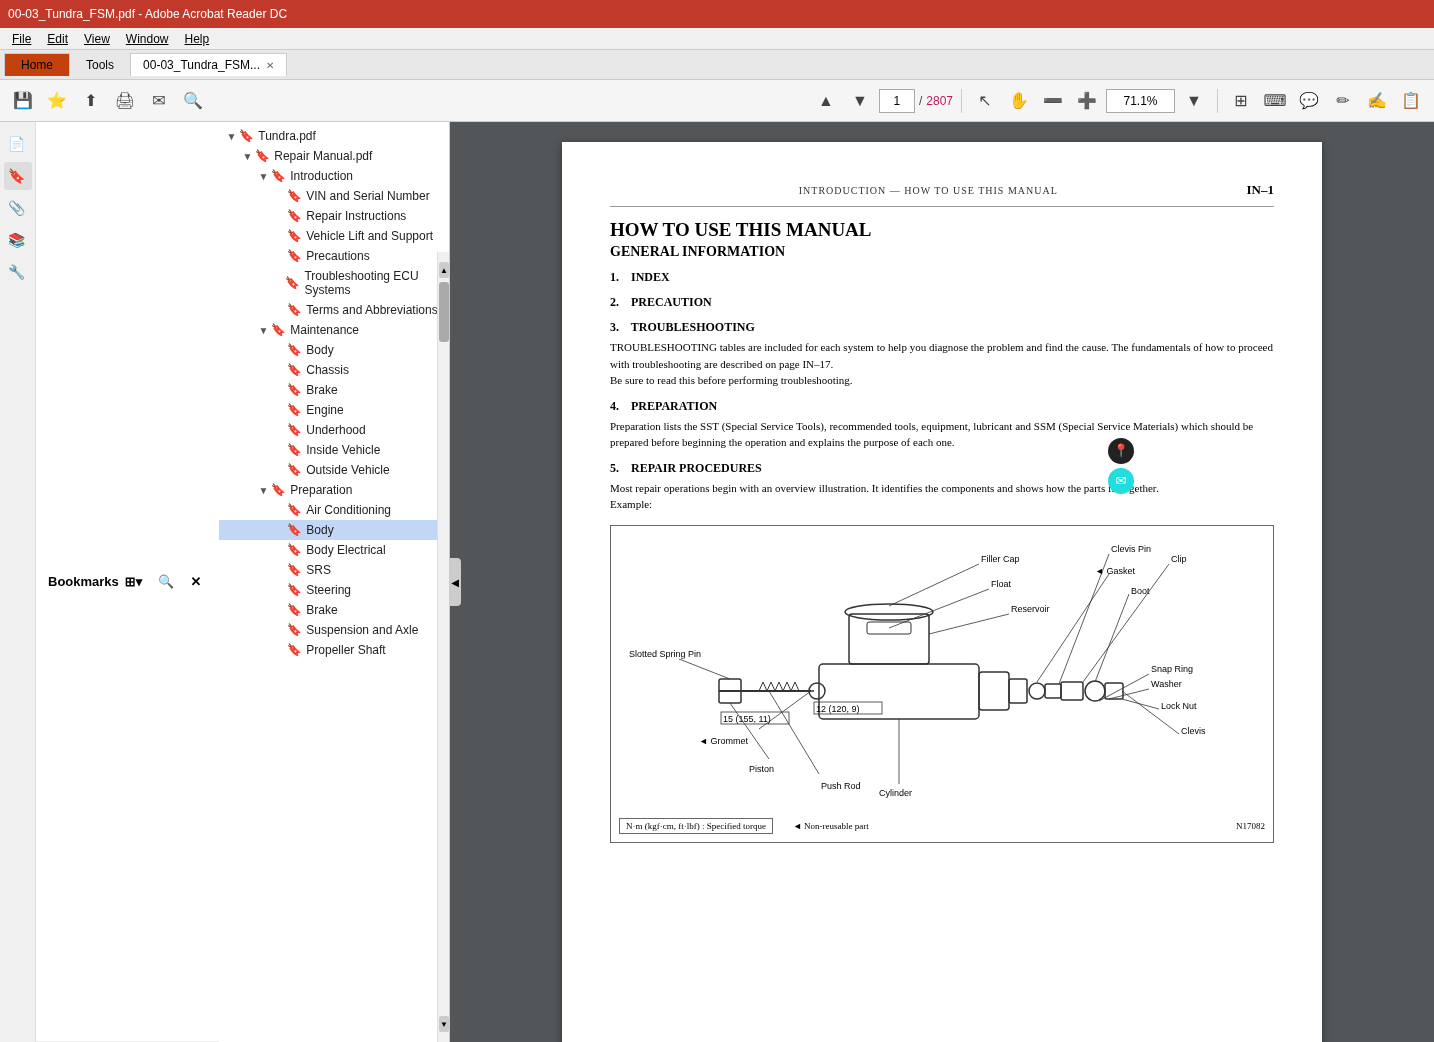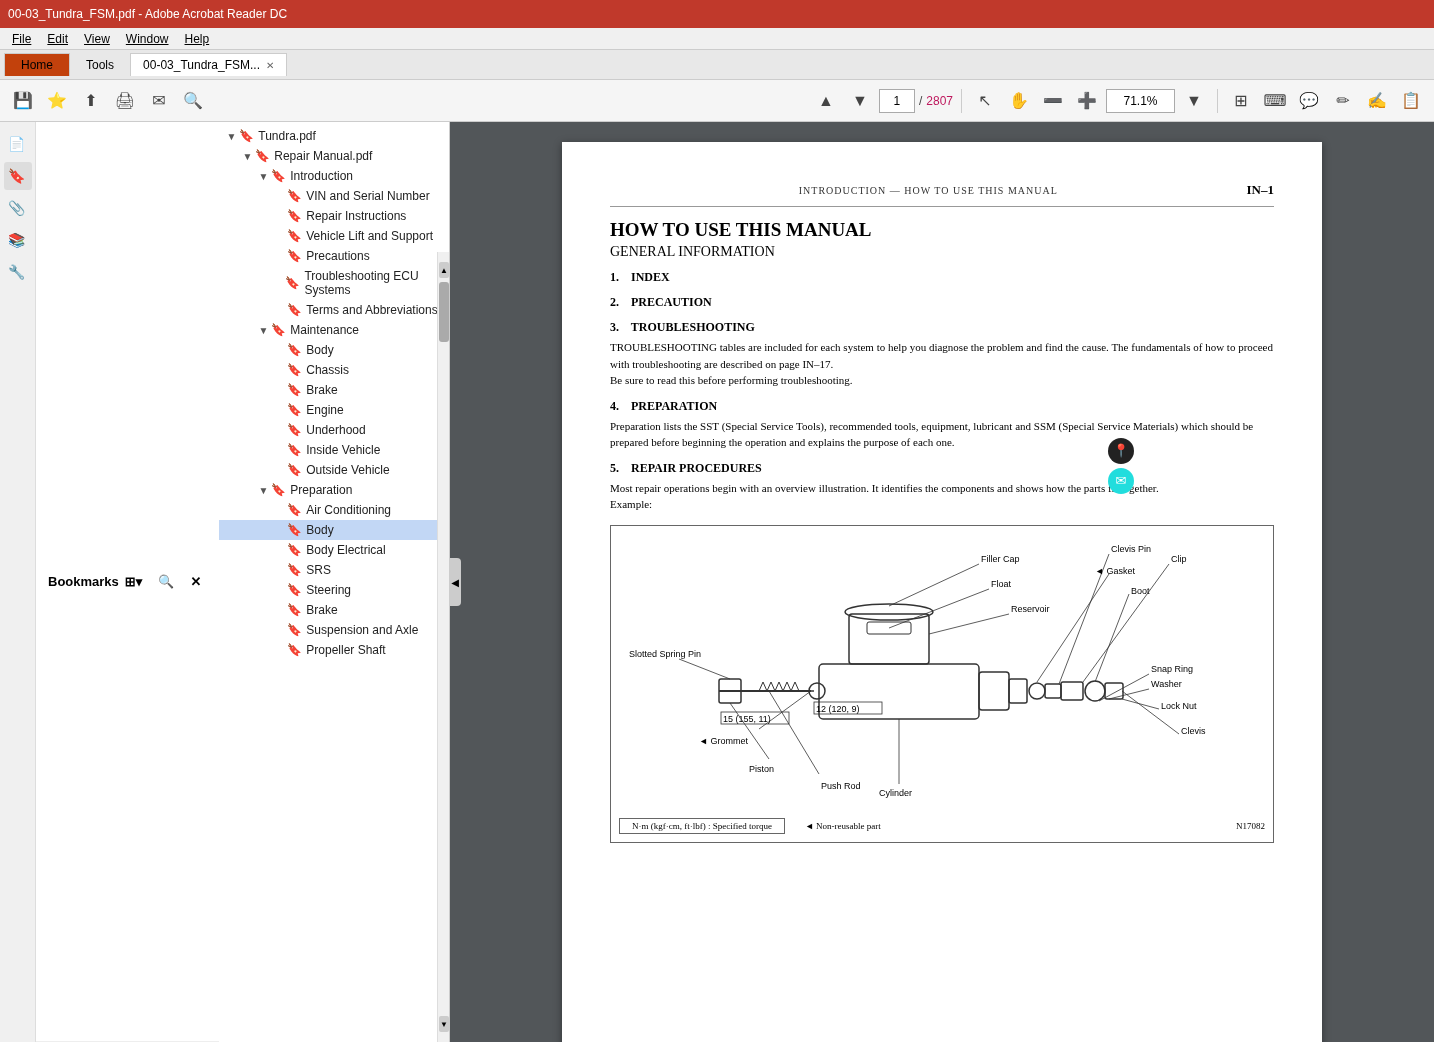--- a/index.html
+++ b/index.html
@@ -261,21 +261,21 @@
       text-align: right;
     }
 
     .pdf-title {
       font-size: 19px;
       font-weight: bold;
       margin-bottom: 3px;
     }
     .pdf-subtitle {
       font-size: 14px;
-      font-weight: normal;
+      font-weight: bold;
     }
     .section-heading {
       font-size: 12px;
       font-weight: bold;
       margin-top: 10px;
       margin-bottom: 4px;
     }
     .section-body {
       font-size: 11px;
       line-height: 1.5;
@@ -702,21 +702,21 @@
 
             <line x1="150" y1="157" x2="200" y2="240" stroke="#333" stroke-width="0.8"></line>
             <text x="202" y="255">Push Rod</text>
 
             <line x1="280" y1="185" x2="280" y2="250" stroke="#333" stroke-width="0.8"></line>
             <text x="260" y="262">Cylinder</text>
           </svg>
         </div>
 
         <div style="font-size:10px;margin-top:4px;display:flex;gap:20px;align-items:center;">
-          <div style="border:1px solid #666;padding:2px 12px;font-size:9px;">
+          <div style="border:1px solid #666;padding:2px 6px;font-size:9px;">
             <span>N·m (kgf·cm, ft·lbf) : Specified torque</span>
           </div>
           <div style="font-size:9px;">
             <span>◄ Non-reusable part</span>
           </div>
           <div style="margin-left:auto;font-size:9px;">N17082</div>
         </div>
       </div>
 
     </div>

